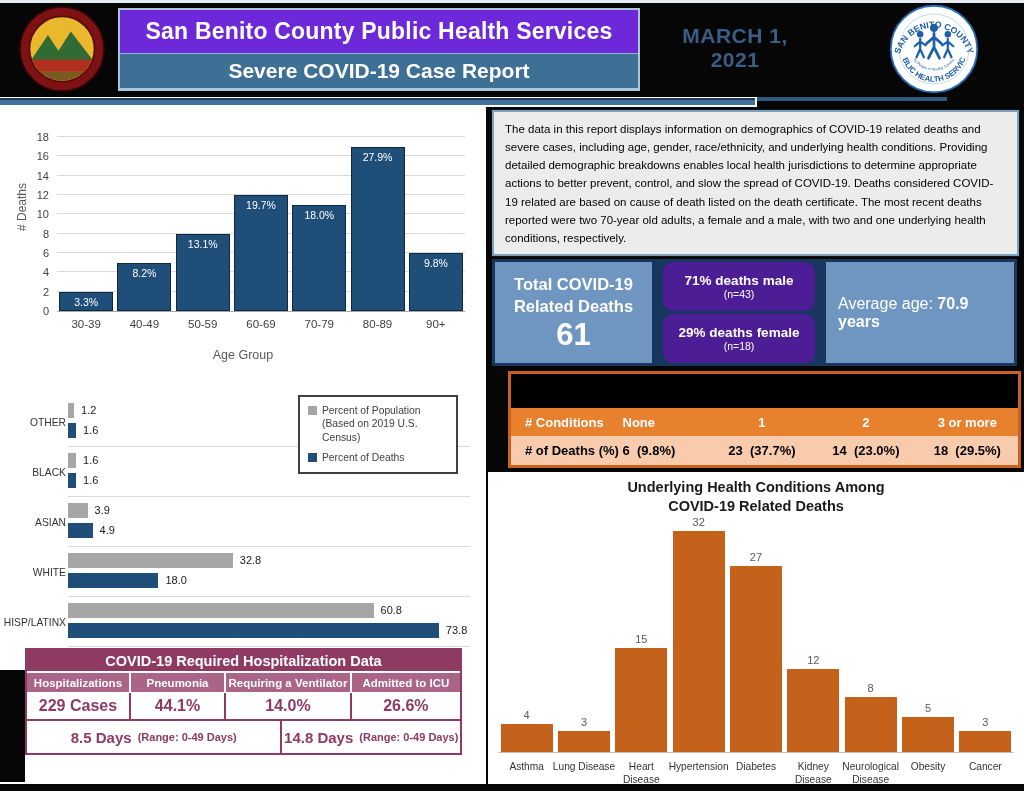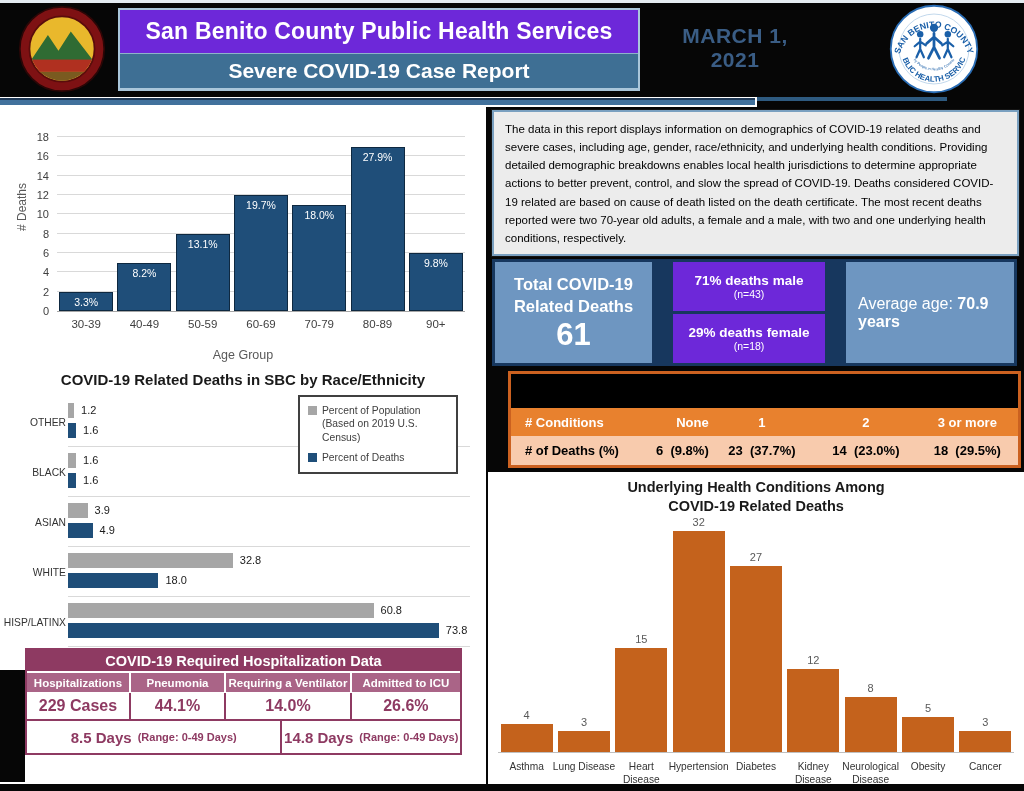--- a/index.html
+++ b/index.html
@@ -90,42 +90,42 @@
   .h-vals2 > div:last-child { border-right:none; }
   .hw0 { width:59%; } .hw1 { width:41%; }
   .h-big { font-size:15px; } .h-rng { font-size:11px; }
 
   
   .intro-box { position:absolute; left:492px; top:110px; width:527px; height:146px;
     background:#ececec; border:2px solid #7aa0c0; box-shadow:0 0 0 1px #141414;
     padding:8px 11px; font-size:11.5px; line-height:1.58; color:#000; z-index:2; }
 
   .stats-box { position:absolute; left:492px; top:259px; width:525px; height:107px;
-    background:#17375e; border:3px solid #17375e; display:flex; gap:21px; }
+    background:#17375e; border:3px solid #17375e; display:flex; gap:11px; }
   .sb-cell { background:#6e96c1; color:#fff; }
   .sb-left { width:157px; display:flex; flex-direction:column; align-items:center; justify-content:center; }
   .sb-left .l1 { font-size:16.5px; font-weight:bold; line-height:1.35; }
   .sb-left .num { font-size:31px; font-weight:bold; line-height:1.1; margin-top:1px; }
   .sb-mid { width:152px; display:flex; flex-direction:column; gap:3px; background:#17375e; }
-  .sb-mid > div { flex:1; background:#6d28d9; color:#fff; display:flex; flex-direction:column;
-    align-items:center; justify-content:center; }
+  .sb-mid > div { flex:1; background:#4c1d95; color:#fff; display:flex; flex-direction:column;
+    align-items:center; justify-content:center;border-radius:10px; }
   .sb-pct { font-size:13.5px; font-weight:bold; }
   .sb-n { font-size:10.5px; }
   .sb-right { flex:1; display:flex; flex-direction:column; justify-content:center;
     padding-left:12px; gap:5px; font-size:16px; }
 
   .cond-table { position:absolute; left:508px; top:371px; width:513px;
     border:3px solid #cb6120; background:#cb6120; }
   .ct-black { height:34px; background:#000; }
   .ct-head { display:flex; height:28px; background:#e8812e; color:#fff; font-weight:bold;
     font-size:13px; align-items:center; }
   .ct-data { display:flex; height:29px; background:#f8cbad; color:#000; font-weight:bold;
     font-size:13px; align-items:center; }
   .cc0 { width:22%; text-align:left; padding-left:14px; }
-  .cc1 { width:17%; text-align:right; } .cc2 { width:21%; text-align:center; }
+  .cc1 { width:17%; text-align:left; } .cc2 { width:21%; text-align:center; }
   .cc3 { width:20%; text-align:center; } .cc4 { width:20%; text-align:center; }
 
   .br-panel { position:absolute; left:488px; top:472px; width:536px; height:312px; background:#fff; }
   .br-title { position:absolute; top:6px; width:100%; text-align:center; font-weight:bold;
     font-size:14.5px; color:#1a1a1a; line-height:1.28; }
   .cond-plot { position:absolute; left:10px; top:60px; width:516px; height:221px;
     border-bottom:1px solid #bfbfbf; }
   .cbar { position:absolute; bottom:0; background:#c4621c; }
   .cvl { position:absolute; text-align:center; font-size:11px; color:#595959; }
   .cxl { position:absolute; text-align:center; font-size:10.2px; color:#333; line-height:1.3; }
@@ -232,21 +232,20 @@
           <div class="blabel">27.9%</div>
         </div>
         <div class="xlab" style="left: 291.429px; width: 58.2857px; top: 180px;">80-89</div>
         <div class="agebar" style="left: 351.857px; width: 54px; height: 58px; background: rgb(31, 78, 121);">
           <div class="blabel">9.8%</div>
         </div>
         <div class="xlab" style="left: 349.714px; width: 58.2857px; top: 180px;">90+</div>
       </div>
     <div class="age-xtitle">Age Group</div>
 
-    <div class="chart-title race-title">COVID-19 Related Deaths in SBC by Race/Ethnicity</div>
     <div class="race-plot" id="race-plot">
       <div class="race-legend">
         <div class="lg-entry">
           <span class="lg-swatch" style="background: rgb(166, 166, 166);"></span>
           <span class="lg-text">Percent of Population (Based on 2019 U.S. Census)</span>
         </div>
         <div class="lg-entry">
           <span class="lg-swatch" style="background: rgb(31, 78, 121);"></span>
           <span class="lg-text">Percent of Deaths</span>
         </div>

